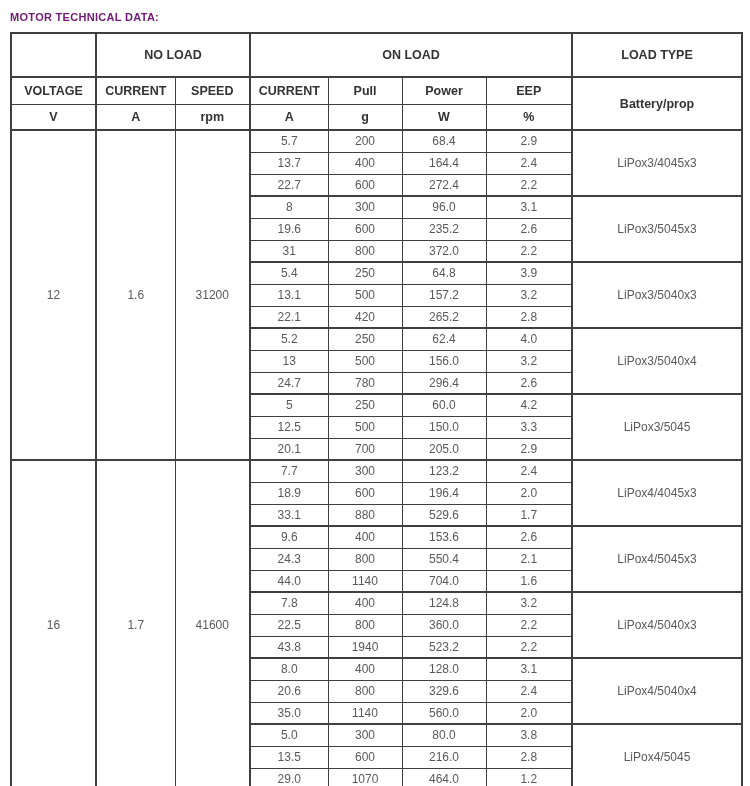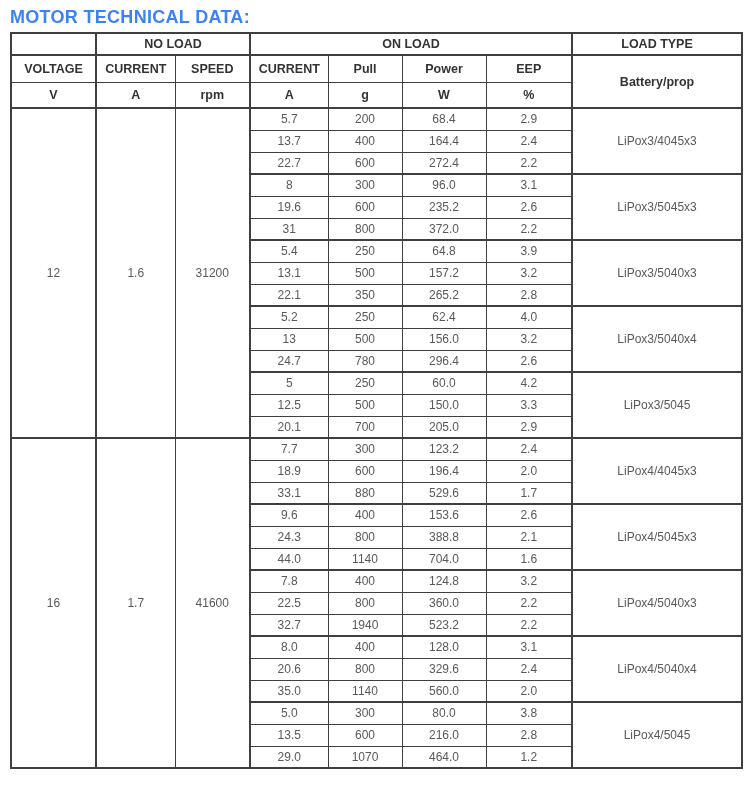--- a/index.html
+++ b/index.html
@@ -8,23 +8,23 @@
     background: #ffffff;
   }
   body {
     width: 750px;
     height: 786px;
     font-family: "Liberation Sans", sans-serif;
     color: #333333;
     overflow: hidden;
   }
   .page-title {
-    font-size: 18px;
+    font-size: 11px;
     font-weight: bold;
-    color: #3b82f6;
+    color: #701a75;
     letter-spacing: 0.3px;
     margin: 8px 0 0 10px;
     height: 24px;
     line-height: 18px;
   }
   table.spec {
     border-collapse: collapse;
     table-layout: fixed;
     width: 731px;
     margin-left: 10px;
@@ -40,21 +40,21 @@
   
   table.spec {
     border: 2px solid #3f3f3f;
   }
   
   table.spec th {
     font-size: 12.5px;
     font-weight: bold;
     color: #333333;
   }
-  tr.hdr-group { height: 22px; }
+  tr.hdr-group { height: 44px; }
   tr.hdr-names { height: 27px; }
   tr.hdr-units { height: 26px; }
   
   .vline-r { border-right-width: 2px !important; }
   .hline-b { border-bottom-width: 2px !important; }
   
   tr.data-row { height: 22px; }
   table.spec td {
     font-size: 12px;
     color: #595959;
@@ -163,21 +163,21 @@
         <td rowspan="3" class="loadtype-cell hline-b">LiPox3/5040x3</td>
       </tr>
       <tr class="data-row">
         <td>13.1</td>
         <td>500</td>
         <td>157.2</td>
         <td class="vline-r">3.2</td>
       </tr>
       <tr class="data-row">
         <td class="hline-b">22.1</td>
-        <td class="hline-b">350</td>
+        <td class="hline-b">420</td>
         <td class="hline-b">265.2</td>
         <td class="vline-r hline-b">2.8</td>
       </tr>
       <tr class="data-row">
         <td>5.2</td>
         <td>250</td>
         <td>62.4</td>
         <td class="vline-r">4.0</td>
         <td rowspan="3" class="loadtype-cell hline-b">LiPox3/5040x4</td>
       </tr>
@@ -237,21 +237,21 @@
       <tr class="data-row">
         <td>9.6</td>
         <td>400</td>
         <td>153.6</td>
         <td class="vline-r">2.6</td>
         <td rowspan="3" class="loadtype-cell hline-b">LiPox4/5045x3</td>
       </tr>
       <tr class="data-row">
         <td>24.3</td>
         <td>800</td>
-        <td>388.8</td>
+        <td>550.4</td>
         <td class="vline-r">2.1</td>
       </tr>
       <tr class="data-row">
         <td class="hline-b">44.0</td>
         <td class="hline-b">1140</td>
         <td class="hline-b">704.0</td>
         <td class="vline-r hline-b">1.6</td>
       </tr>
       <tr class="data-row">
         <td>7.8</td>
@@ -260,21 +260,21 @@
         <td class="vline-r">3.2</td>
         <td rowspan="3" class="loadtype-cell hline-b">LiPox4/5040x3</td>
       </tr>
       <tr class="data-row">
         <td>22.5</td>
         <td>800</td>
         <td>360.0</td>
         <td class="vline-r">2.2</td>
       </tr>
       <tr class="data-row">
-        <td class="hline-b">32.7</td>
+        <td class="hline-b">43.8</td>
         <td class="hline-b">1940</td>
         <td class="hline-b">523.2</td>
         <td class="vline-r hline-b">2.2</td>
       </tr>
       <tr class="data-row">
         <td>8.0</td>
         <td>400</td>
         <td>128.0</td>
         <td class="vline-r">3.1</td>
         <td rowspan="3" class="loadtype-cell hline-b">LiPox4/5040x4</td>

